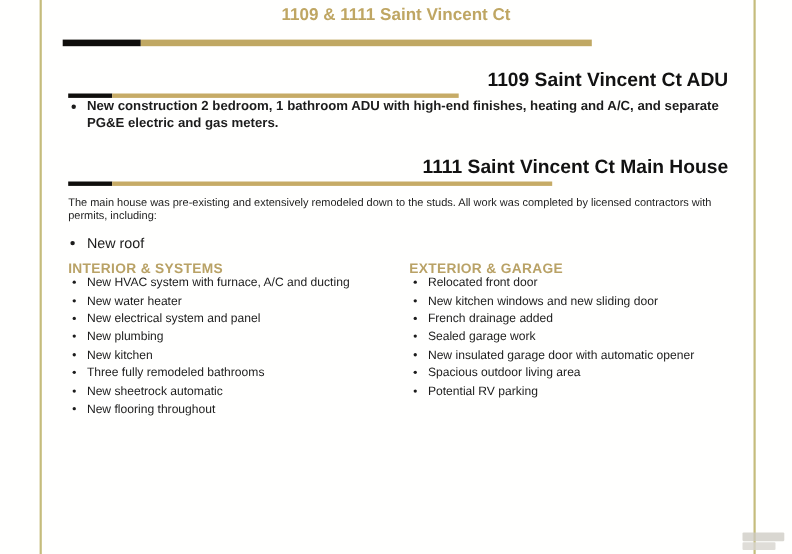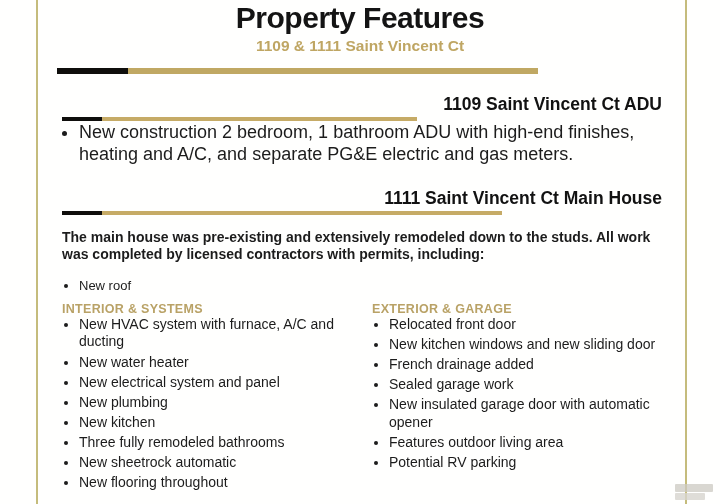--- a/index.html
+++ b/index.html
@@ -62,58 +62,56 @@
   .rule-1 { width: 355px; }
   .rule-2 { width: 440px; }
 
   ul.bullets {
     margin: 0;
     padding-left: 17px;
     list-style: disc outside;
   }
   ul.bullets li { color: #1c1c1c; }
 
-  .adu-bullets { margin-top: 15px; font-size: 18px; line-height: 1.26; max-width: 575px; }
+  .adu-bullets { margin-top: 15px; font-size: 12px; line-height: 1.26; max-width: 575px; font-weight: bold; }
 
   .intro {
-    font-size: 14px;
+    font-size: 10px;
     line-height: 1.22;
     max-width: 596px;
     color: #1c1c1c;
-    font-weight: bold;
   }
   .roof-bullets { margin-top: 10px; font-size: 13px; line-height: 1.25; }
 
   .columns { display: flex; margin-top: 8px; }
   .col-left  { width: 300px; margin-right: 10px; }
   .col-right { flex: 1; }
   .col-header {
     font-size: 12.5px;
     font-weight: bold;
     letter-spacing: 0.3px;
     color: #b9a266;
   }
-  .col-list { margin-top: 6px; font-size: 14px; line-height: 1.26; }
+  .col-list { margin-top: 6px; font-size: 11px; line-height: 1.26; }
   .col-list li { margin-bottom: 2.5px; }
 
   
   .watermark { position: absolute; right: 7px; bottom: 4px; width: 38px; }
   .watermark .wline1 { height: 8px; background: #ccc9c2; opacity: 0.75; border-radius: 1px; }
   .watermark .wline2 { height: 7px; width: 78%; margin-top: 1px; background: #d7d4ce; opacity: 0.8; border-radius: 1px; }
 </style>
 </head>
 <body>
 
 <div class="page">
 
   <div class="edge edge-left"></div>
   <div class="edge edge-right"></div>
 
   <div class="header">
-    <h1 class="title">Property Features</h1>
     <div class="subtitle">1109 &amp; 1111 Saint Vincent Ct</div>
   </div>
 
   <div class="top-divider">
     <div class="seg-black"></div>
     <div class="seg-gold"></div>
   </div>
 
   <div class="content">
 
@@ -155,21 +153,21 @@
       </div>
 
       <div class="col-right">
         <div class="col-header">EXTERIOR &amp; GARAGE</div>
         <ul class="bullets col-list">
           <li>Relocated front door</li>
           <li>New kitchen windows and new sliding door</li>
           <li>French drainage added</li>
           <li>Sealed garage work</li>
           <li>New insulated garage door with automatic opener</li>
-          <li>Features outdoor living area</li>
+          <li>Spacious outdoor living area</li>
           <li>Potential RV parking</li>
         </ul>
       </div>
 
     </div>
   </div>
 
   <div class="watermark">
     <div class="wline1"></div>
     <div class="wline2"></div>

